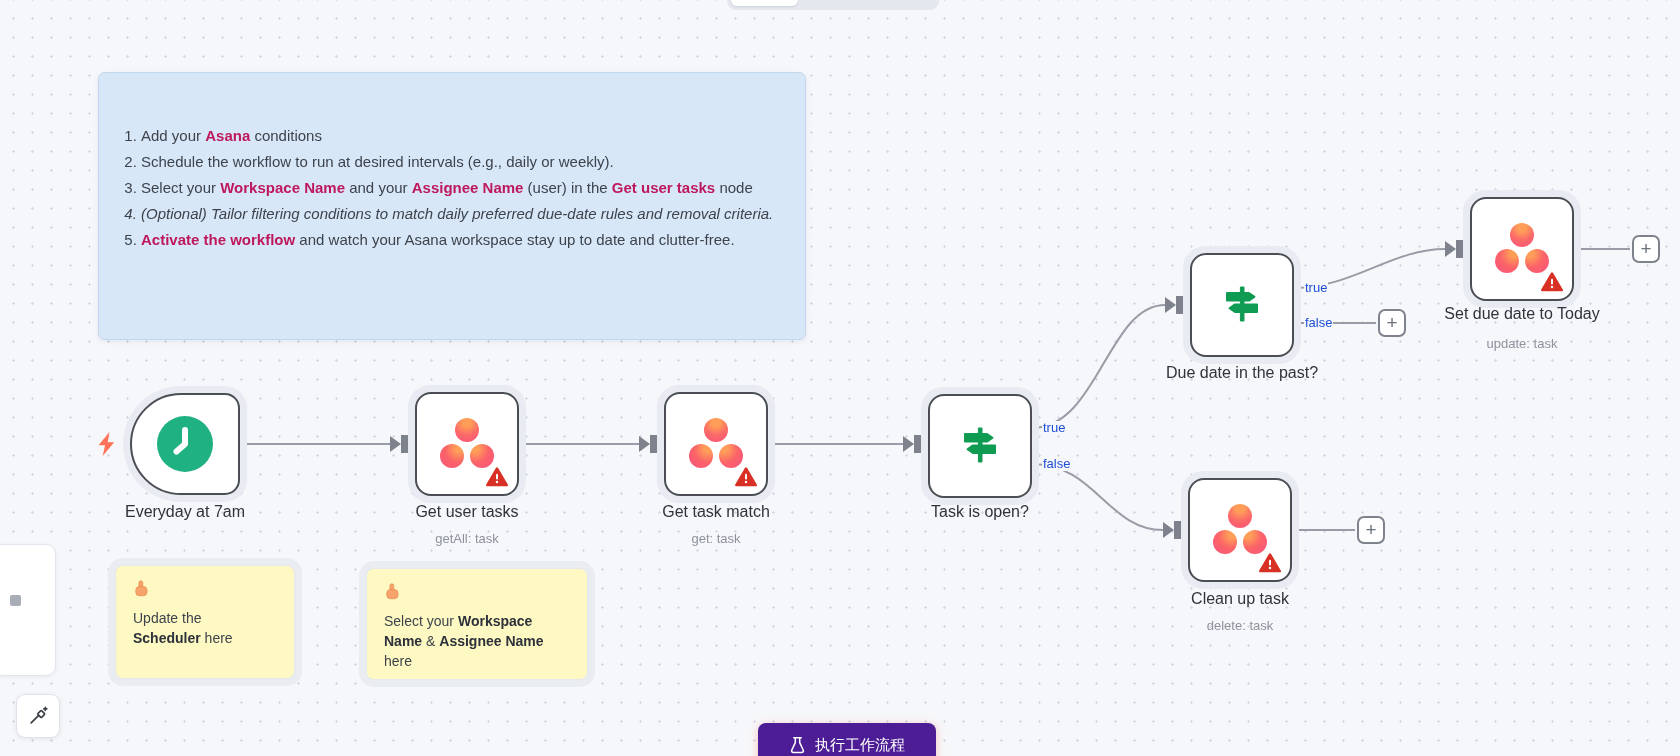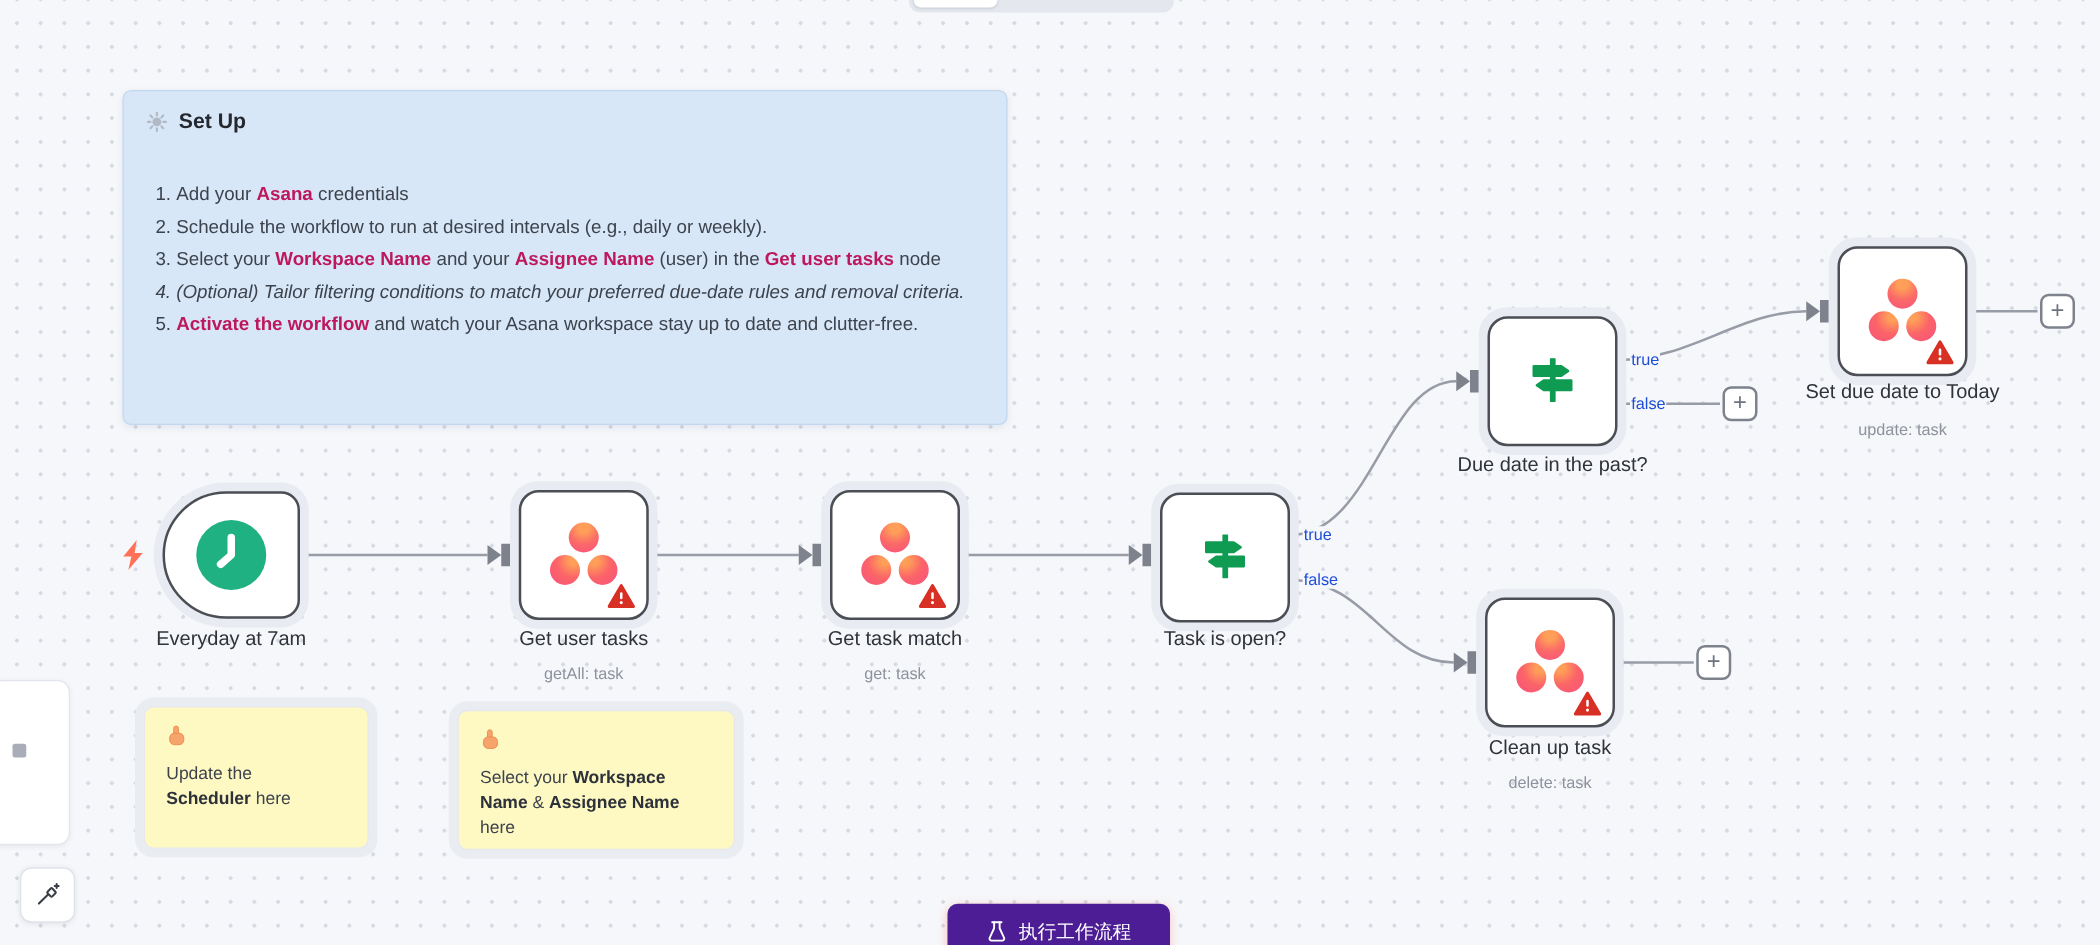--- a/index.html
+++ b/index.html
@@ -124,34 +124,25 @@
   </g>
 </svg>
 
 <div class="abs tabbar">
   <div class="tab active">编辑器</div>
   <div class="tab">执行</div>
   <div class="tab">评估</div>
 </div>
 
 <div class="abs setup-note">
-  <div class="setup-title">
-    <svg width="17" height="17" viewBox="0 0 20 20">
-      <g stroke="#b3b9c4" stroke-width="2" stroke-linecap="round">
-        <circle cx="10" cy="10" r="4.2" fill="#b3b9c4" stroke="none"></circle>
-        <path d="M10 1.5 V4 M10 16 V18.5 M1.5 10 H4 M16 10 H18.5 M4 4 L5.8 5.8 M14.2 14.2 L16 16 M16 4 L14.2 5.8 M5.8 14.2 L4 16"></path>
-      </g>
-    </svg>
-    <span>Set Up</span>
-  </div>
   <ol>
-    <li><span>Add your </span><b>Asana</b><span> credentials</span></li>
+    <li><span>Add your </span><b>Asana</b><span> conditions</span></li>
     <li><span>Schedule the workflow to run at desired intervals (e.g., daily or weekly).</span></li>
     <li><span>Select your </span><b>Workspace Name</b><span> and your </span><b>Assignee Name</b><span> (user) in the </span><b>Get user tasks</b><span> node</span></li>
-    <li class="it"><span>(Optional) Tailor filtering conditions to match your preferred due-date rules and removal criteria.</span></li>
+    <li class="it"><span>(Optional) Tailor filtering conditions to match daily preferred due-date rules and removal criteria.</span></li>
     <li><b>Activate the workflow</b><span> and watch your Asana workspace stay up to date and clutter-free.</span></li>
   </ol>
 </div>
 
 <svg class="abs" style="left:96px;top:432px;" width="22" height="24" viewBox="0 0 16 20">
   <path d="M10 0 L1 11 h5.4 L4.4 20 L14 8.6 H8.6 Z" fill="#ff7159"></path>
 </svg>
 <div class="abs halo trigger" style="left:123px;top:386px;">
   <div class="node-body trigger">
     <svg width="60" height="60" viewBox="0 0 60 60">

